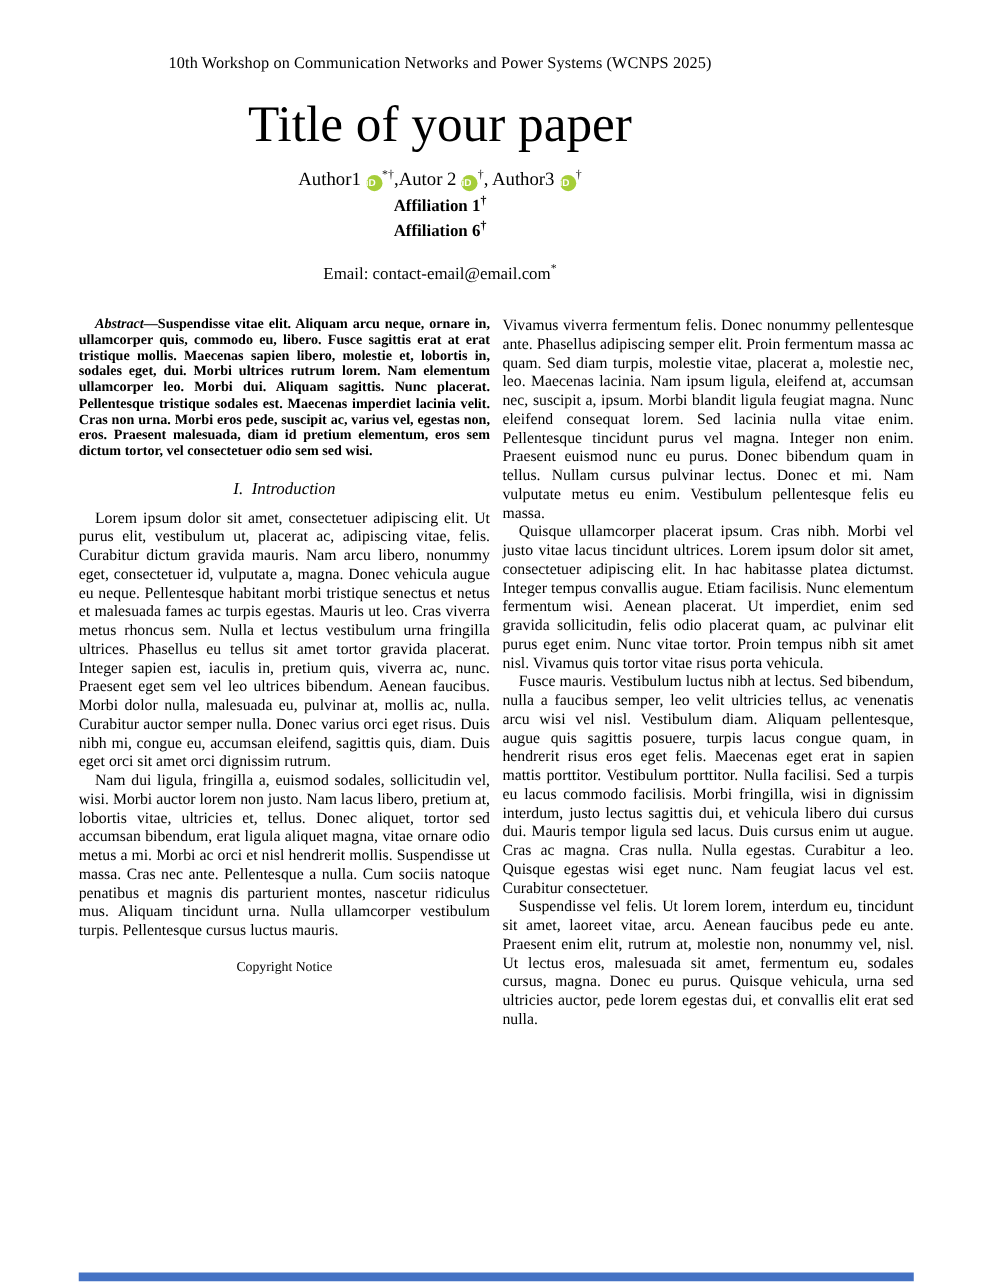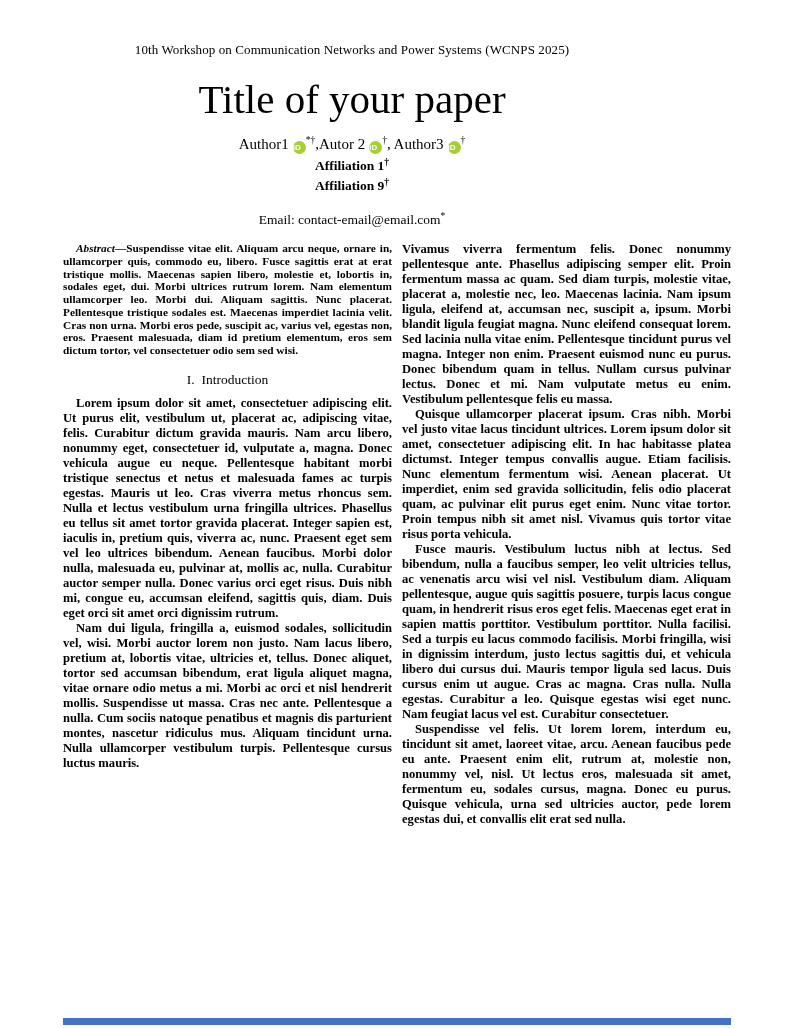--- a/index.html
+++ b/index.html
@@ -19,69 +19,71 @@
     vertical-align:-1px; margin-left:4px;
   }
   sup { font-size:9.5px; line-height:0; }
   .affil { margin-top:3px; font-size:13.5px; line-height:17px;font-weight:bold; }
   .email-line { margin-top:18px; font-size:13.5px; }
 
   .columns {
     position:absolute; left:63px; top:242px; width:668px;
     display:flex; gap:10px;
   }
-  .col { width:329px; font-size:12.6px; line-height:15px; text-align:justify; }
+  .col { width:329px; font-size:12.6px; line-height:15px; text-align:justify;margin-top:11px; }
 
   .abstract-p, .keywords-p {
     margin:0; font-size:11.3px; line-height:12.75px;
     font-weight:bold; text-indent:13px;
   }
   .lead-italic { font-style:italic; }
   .keywords-p { margin-top:2px; }
 
   .section-heading {
     text-align:center; font-size:13.5px; font-weight:normal;
     margin:15px 0 9px 0;
+    font-style:italic;
   }
-  .para { margin:0; text-indent:13px;font-weight:bold; }
+  .para { margin:0; text-indent:13px; }
   .para.noindent { text-indent:0; }
   .copyright { text-align:center; font-size:11px; margin-top:15px; }
 
   .bottom-bar {
     position:absolute; left:63px; width:668px; bottom:3px; height:7px;
   }
 </style>
 </head>
 <body>
 
 <div class="head">
   <div class="conf-header">10th Workshop on Communication Networks and Power Systems (WCNPS 2025)</div>
 
   <div class="paper-title">Title of your paper</div>
 
   <div class="authors-line">
     <span><span>Author1</span><span class="orcid" style="background: rgb(166, 206, 57);">iD</span><sup>*†</sup><span>,</span></span><span><span>Autor 2</span><span class="orcid" style="background: rgb(166, 206, 57);">iD</span><sup>†</sup><span>, </span></span><span><span>Author3</span><span class="orcid" style="background: rgb(166, 206, 57);">iD</span><sup>†</sup></span>
   </div>
 
   <div class="affil"><span>Affiliation 1</span><sup>†</sup></div>
-  <div class="affil"><span>Affiliation 9</span><sup>†</sup></div>
+  <div class="affil"><span>Affiliation 6</span><sup>†</sup></div>
 
   <div class="email-line"><span>Email: contact-email@email.com</span><sup>*</sup></div>
 </div>
 
 <div class="columns">
 
   <div class="col">
     <p class="abstract-p"><span class="lead-italic">Abstract—</span><span>Suspendisse vitae elit. Aliquam arcu neque, ornare in, ullamcorper quis, commodo eu, libero. Fusce sagittis erat at erat tristique mollis. Maecenas sapien libero, molestie et, lobortis in, sodales eget, dui. Morbi ultrices rutrum lorem. Nam elementum ullamcorper leo. Morbi dui. Aliquam sagittis. Nunc placerat. Pellentesque tristique sodales est. Maecenas imperdiet lacinia velit. Cras non urna. Morbi eros pede, suscipit ac, varius vel, egestas non, eros. Praesent malesuada, diam id pretium elementum, eros sem dictum tortor, vel consectetuer odio sem sed wisi.</span></p>
 
     <div class="section-heading"><span>I.</span>&nbsp;&nbsp;<span>Introduction</span></div>
 
     <p class="para">Lorem ipsum dolor sit amet, consectetuer adipiscing elit. Ut purus elit, vestibulum ut, placerat ac, adipiscing vitae, felis. Curabitur dictum gravida mauris. Nam arcu libero, nonummy eget, consectetuer id, vulputate a, magna. Donec vehicula augue eu neque. Pellentesque habitant morbi tristique senectus et netus et malesuada fames ac turpis egestas. Mauris ut leo. Cras viverra metus rhoncus sem. Nulla et lectus vestibulum urna fringilla ultrices. Phasellus eu tellus sit amet tortor gravida placerat. Integer sapien est, iaculis in, pretium quis, viverra ac, nunc. Praesent eget sem vel leo ultrices bibendum. Aenean faucibus. Morbi dolor nulla, malesuada eu, pulvinar at, mollis ac, nulla. Curabitur auctor semper nulla. Donec varius orci eget risus. Duis nibh mi, congue eu, accumsan eleifend, sagittis quis, diam. Duis eget orci sit amet orci dignissim rutrum.</p>
     <p class="para">Nam dui ligula, fringilla a, euismod sodales, sollicitudin vel, wisi. Morbi auctor lorem non justo. Nam lacus libero, pretium at, lobortis vitae, ultricies et, tellus. Donec aliquet, tortor sed accumsan bibendum, erat ligula aliquet magna, vitae ornare odio metus a mi. Morbi ac orci et nisl hendrerit mollis. Suspendisse ut massa. Cras nec ante. Pellentesque a nulla. Cum sociis natoque penatibus et magnis dis parturient montes, nascetur ridiculus mus. Aliquam tincidunt urna. Nulla ullamcorper vestibulum turpis. Pellentesque cursus luctus mauris.</p>
 
+    <div class="copyright">Copyright Notice</div>
   </div>
 
   <div class="col">
     <p class="para noindent">Vivamus viverra fermentum felis. Donec nonummy pellentesque ante. Phasellus adipiscing semper elit. Proin fermentum massa ac quam. Sed diam turpis, molestie vitae, placerat a, molestie nec, leo. Maecenas lacinia. Nam ipsum ligula, eleifend at, accumsan nec, suscipit a, ipsum. Morbi blandit ligula feugiat magna. Nunc eleifend consequat lorem. Sed lacinia nulla vitae enim. Pellentesque tincidunt purus vel magna. Integer non enim. Praesent euismod nunc eu purus. Donec bibendum quam in tellus. Nullam cursus pulvinar lectus. Donec et mi. Nam vulputate metus eu enim. Vestibulum pellentesque felis eu massa.</p>
     <p class="para">Quisque ullamcorper placerat ipsum. Cras nibh. Morbi vel justo vitae lacus tincidunt ultrices. Lorem ipsum dolor sit amet, consectetuer adipiscing elit. In hac habitasse platea dictumst. Integer tempus convallis augue. Etiam facilisis. Nunc elementum fermentum wisi. Aenean placerat. Ut imperdiet, enim sed gravida sollicitudin, felis odio placerat quam, ac pulvinar elit purus eget enim. Nunc vitae tortor. Proin tempus nibh sit amet nisl. Vivamus quis tortor vitae risus porta vehicula.</p>
     <p class="para">Fusce mauris. Vestibulum luctus nibh at lectus. Sed bibendum, nulla a faucibus semper, leo velit ultricies tellus, ac venenatis arcu wisi vel nisl. Vestibulum diam. Aliquam pellentesque, augue quis sagittis posuere, turpis lacus congue quam, in hendrerit risus eros eget felis. Maecenas eget erat in sapien mattis porttitor. Vestibulum porttitor. Nulla facilisi. Sed a turpis eu lacus commodo facilisis. Morbi fringilla, wisi in dignissim interdum, justo lectus sagittis dui, et vehicula libero dui cursus dui. Mauris tempor ligula sed lacus. Duis cursus enim ut augue. Cras ac magna. Cras nulla. Nulla egestas. Curabitur a leo. Quisque egestas wisi eget nunc. Nam feugiat lacus vel est. Curabitur consectetuer.</p>
     <p class="para">Suspendisse vel felis. Ut lorem lorem, interdum eu, tincidunt sit amet, laoreet vitae, arcu. Aenean faucibus pede eu ante. Praesent enim elit, rutrum at, molestie non, nonummy vel, nisl. Ut lectus eros, malesuada sit amet, fermentum eu, sodales cursus, magna. Donec eu purus. Quisque vehicula, urna sed ultricies auctor, pede lorem egestas dui, et convallis elit erat sed nulla.</p>
   </div>
 
 </div>

